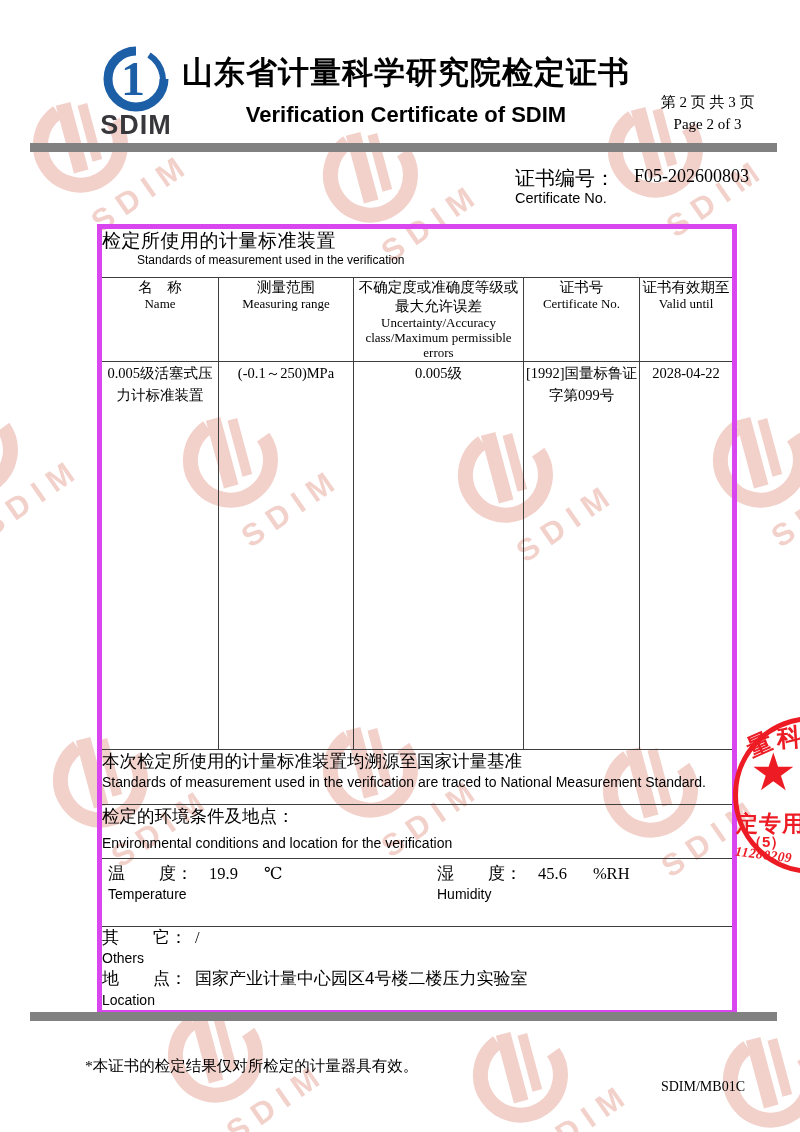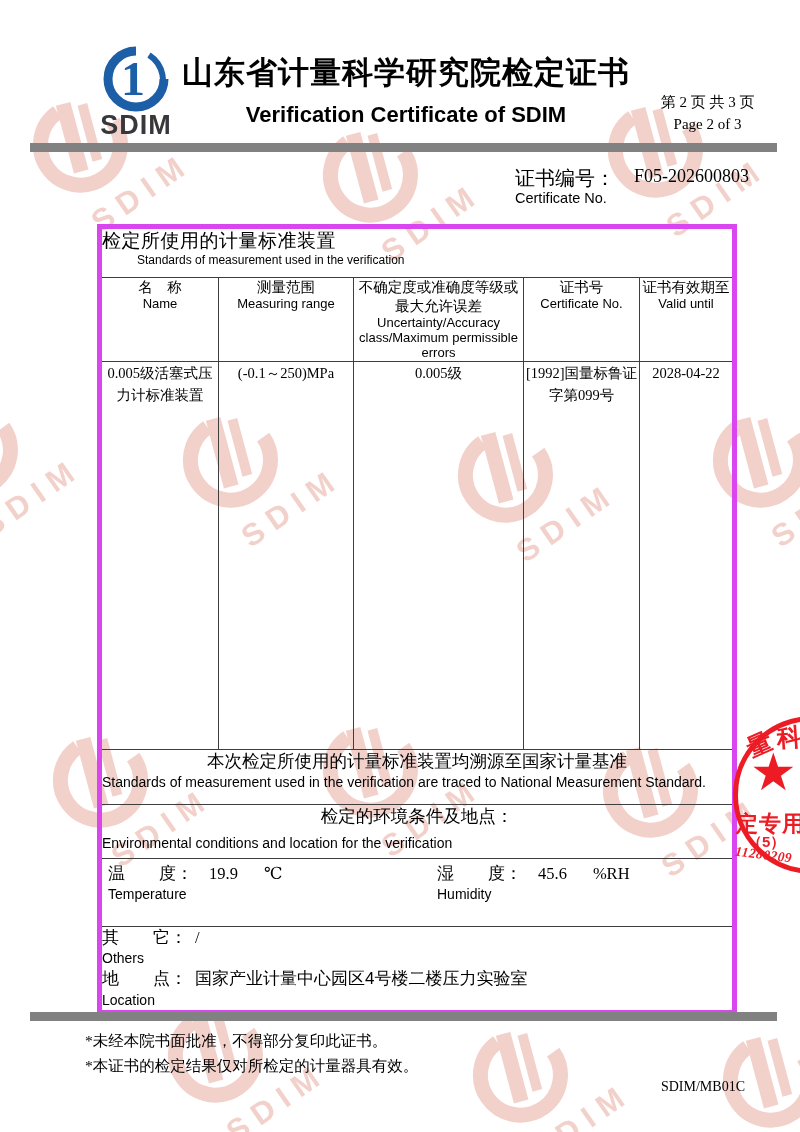--- a/index.html
+++ b/index.html
@@ -37,30 +37,30 @@
 
   
   .tbl-wrap{left:97px;top:224px;z-index:2;}
   table.cert-table{border-collapse:collapse;table-layout:fixed;width:637px;background:transparent;}
   table.cert-table td{border:1.5px solid #3e3e3e;padding:0;vertical-align:top;overflow:hidden;}
   table.cert-table{border:5px solid #d946ef;}
   .cell-pad{padding:2px 5px;}
   .sec-cn{font-size:19px;letter-spacing:.5px;line-height:1.25;}
   .sec-en{font-size:12px;line-height:1.3;padding-left:35px;}
   .r-a td{height:48px;}
-  .r-b td{height:78px;text-align:center;vertical-align:middle;}
+  .r-b td{height:78px;text-align:center;vertical-align:middle;font-family:Liberation Serif, serif;}
   .col-hd-cn{font-size:14.5px;line-height:1.3;}
   .col-hd-en{font-size:13px;line-height:1.15;}
   .r-c td{height:387px;text-align:center;padding-top:6px;
       font-family:"Liberation Serif","DejaVu Serif",serif;font-size:14.5px;line-height:1.55;margin-top:40px;}
   .r-d td{height:54px;}
   .r-e td{height:53px;}
   .r-f td{height:67px;position:relative;}
   .r-g td{height:82px;}
-  .cn-line{font-size:17px;line-height:1.35;text-align:center;}
+  .cn-line{font-size:17px;line-height:1.35;}
   .en-line{font-size:14px;line-height:1.35;}
   .env-val{font-family:"Liberation Serif","DejaVu Serif",serif;font-size:16.5px;margin-left:16px;}
   .env-unit{font-family:"Liberation Serif","DejaVu Serif",serif;font-size:16.5px;margin-left:26px;}
   .grp-temp{position:absolute;left:6px;top:4px;}
   .grp-hum{position:absolute;left:335px;top:4px;}
 
   
   .stamp{left:733px;top:716px;width:160px;height:160px;z-index:5;color:#ed1c24;}
   .stamp-ring{position:absolute;left:0;top:0;width:148px;height:148px;border:5px solid #ed1c24;
       border-radius:50%;}
@@ -302,17 +302,16 @@
     <div class="stamp-ring"></div>
     <span class="stamp-arc1">量</span>
     <span class="stamp-arc2">科</span>
     <span class="stamp-star">★</span>
     <div class="stamp-line1">定专用</div>
     <div class="stamp-line2">（5）</div>
     <div class="stamp-code">11280209</div>
   </div>
 
   <div class="abs bar bar-bottom"></div>
-  <div class="abs foot-note1 serif">*未经本院书面批准，不得部分复印此证书。</div>
   <div class="abs foot-note2 serif">*本证书的检定结果仅对所检定的计量器具有效。</div>
   <div class="abs doc-code serif">SDIM/MB01C</div>
 
 </div>
 
 </body></html>

